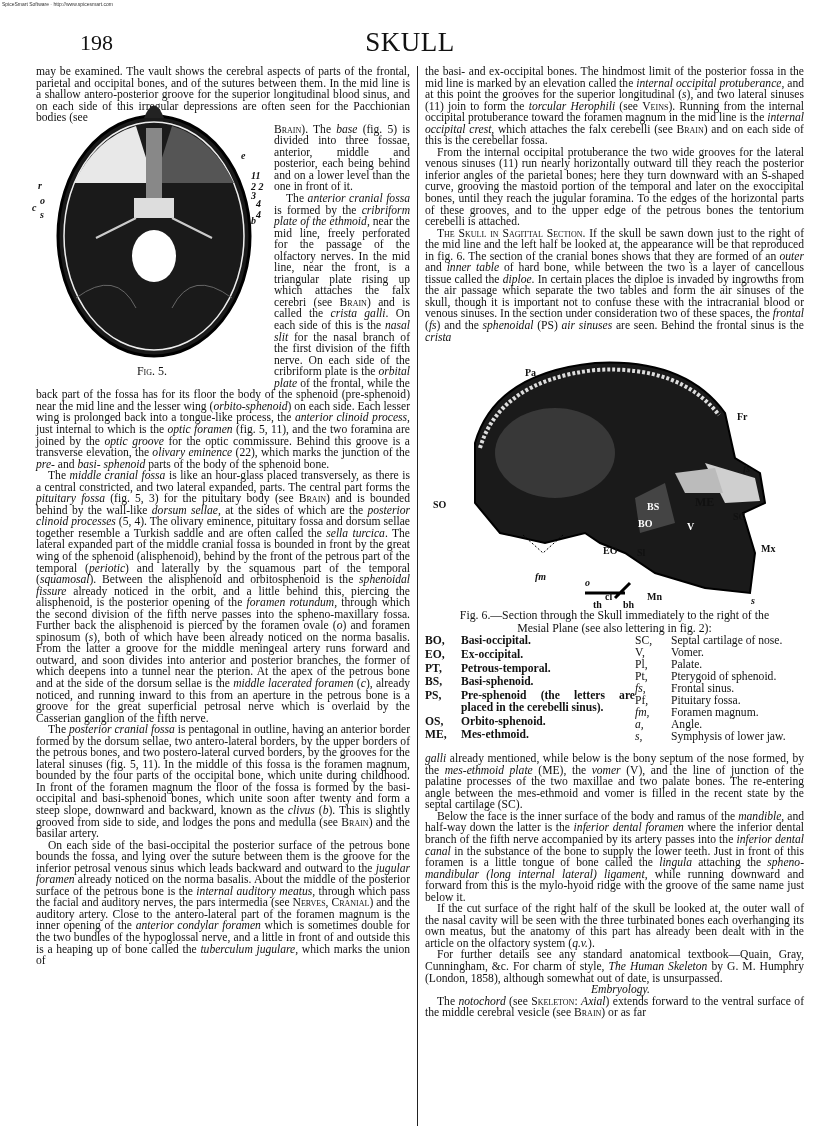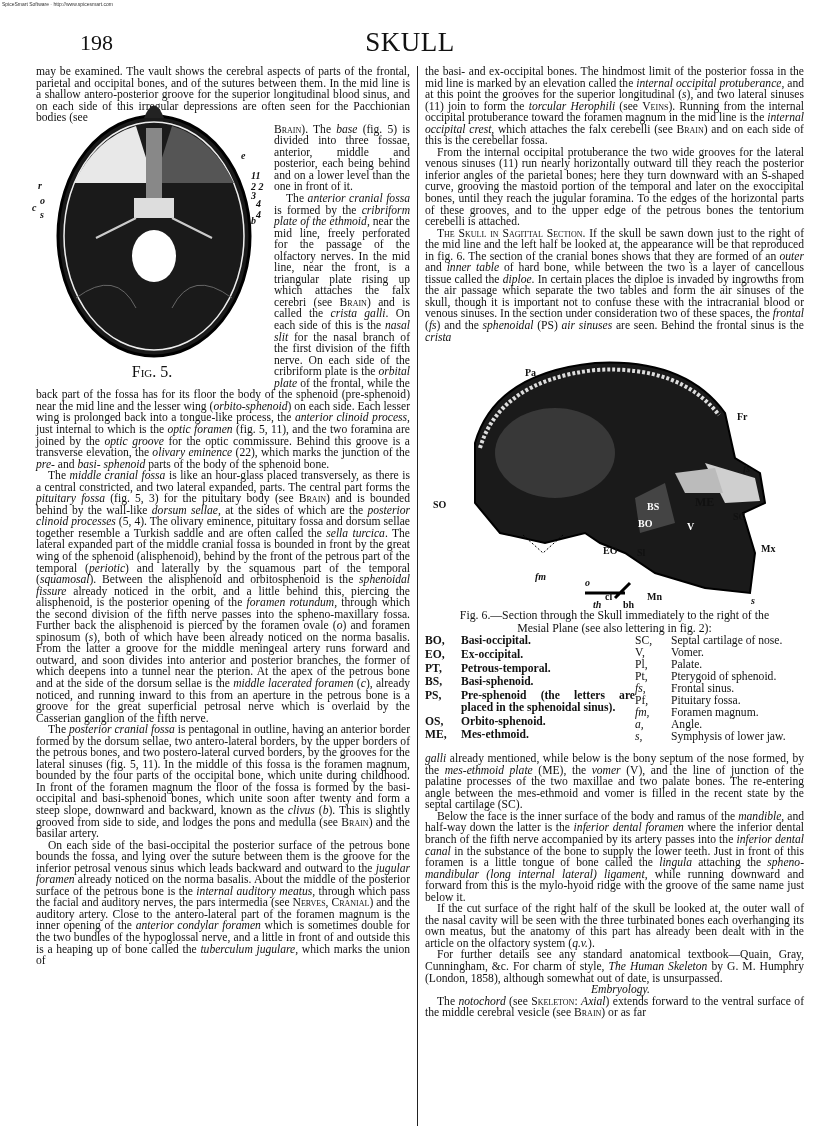--- a/index.html
+++ b/index.html
@@ -29,21 +29,21 @@
     position: absolute; left: 417px; top: 66px; width: 1.2px; height: 1060px; background: #222;
   }
   .col p { margin: 0; text-indent: 12px; }
   .col p.noindent { text-indent: 0; }
   .sc { font-variant: small-caps; }
   .fig5-wrap {
     float: left; width: 232px; height: 290px; margin: 0 6px 2px 0; position: relative;
   }
   .fig5-caption {
     position: absolute; left: 0; right: 0; bottom: 0; text-align: center;
-    font-size: 16px; font-variant: small-caps;
+    font-size: 12px; font-variant: small-caps;
   }
   .fig-label { position: absolute; font-style: italic; font-size: 10px; font-weight: bold; }
   .fig6-wrap { position: relative; width: 379px; height: 252px; margin: 10px 0 4px 0; }
   .fig6-label { position: absolute; font-size: 10px; font-weight: bold; color: #111; }
   .fig6-label.light { color: #fff; }
   .fig6-caption { font-size: 11.8px; line-height: 12.5px; text-align: center; margin: 2px 0 0 0; }
   .legend { display: grid; grid-template-columns: 36px 174px 36px 133px; font-size: 11.6px; line-height: 12px; margin: 1px 0 10px 0; }
   .legend .it { font-style: italic; }
   .embryo { text-align: center; font-style: italic; margin: 0; }
 </style>
@@ -130,41 +130,41 @@
     <span class="fig6-label" style="left:308px;top:158px">SC</span>
     <span class="fig6-label light" style="left:213px;top:165px">BO</span>
     <span class="fig6-label light" style="left:262px;top:168px">V</span>
     <span class="fig6-label" style="left:178px;top:192px">EO</span>
     <span class="fig6-label" style="left:212px;top:194px">Sl</span>
     <span class="fig6-label" style="left:336px;top:190px">Mx</span>
     <span class="fig6-label" style="left:110px;top:218px;font-style:italic">fm</span>
     <span class="fig6-label" style="left:160px;top:224px;font-style:italic">o</span>
     <span class="fig6-label" style="left:180px;top:238px;">cl</span>
     <span class="fig6-label" style="left:222px;top:238px">Mn</span>
-    <span class="fig6-label" style="left:168px;top:246px;font-style:italic">th</span>
+    <span class="fig6-label" style="left:168px;top:246px;">th</span>
     <span class="fig6-label" style="left:198px;top:246px;">bh</span>
     <span class="fig6-label" style="left:326px;top:242px;font-style:italic">s</span>
   </div>
 
   <div class="fig6-caption">
     <div>Fig. 6.—Section through the Skull immediately to the right of the</div>
     <div>Mesial Plane (see also lettering in fig. 2):</div>
   </div>
   <div class="legend">
     <div style="grid-column:1 / span 2; display:grid; grid-template-columns:36px 174px;font-weight:bold;">
       <span>BO,</span>
         <span>Basi-occipital.</span>
       <span>EO,</span>
         <span>Ex-occipital.</span>
       <span>PT,</span>
         <span>Petrous-temporal.</span>
       <span>BS,</span>
         <span>Basi-sphenoid.</span>
       <span>PS,</span>
-        <span style="text-align:justify">Pre-sphenoid (the letters are placed in the sphenoidal sinus).</span>
+        <span style="text-align:justify">Pre-sphenoid (the letters are placed in the cerebelli sinus).</span>
       <span>OS,</span>
         <span>Orbito-sphenoid.</span>
       <span>ME,</span>
         <span>Mes-ethmoid.</span>
     </div>
     <div style="grid-column:3 / span 2; grid-row:1; display:grid; grid-template-columns:36px 133px;">
       <span>SC,</span>
         <span>Septal cartilage of nose.</span>
       <span>V,</span>
         <span>Vomer.</span>

